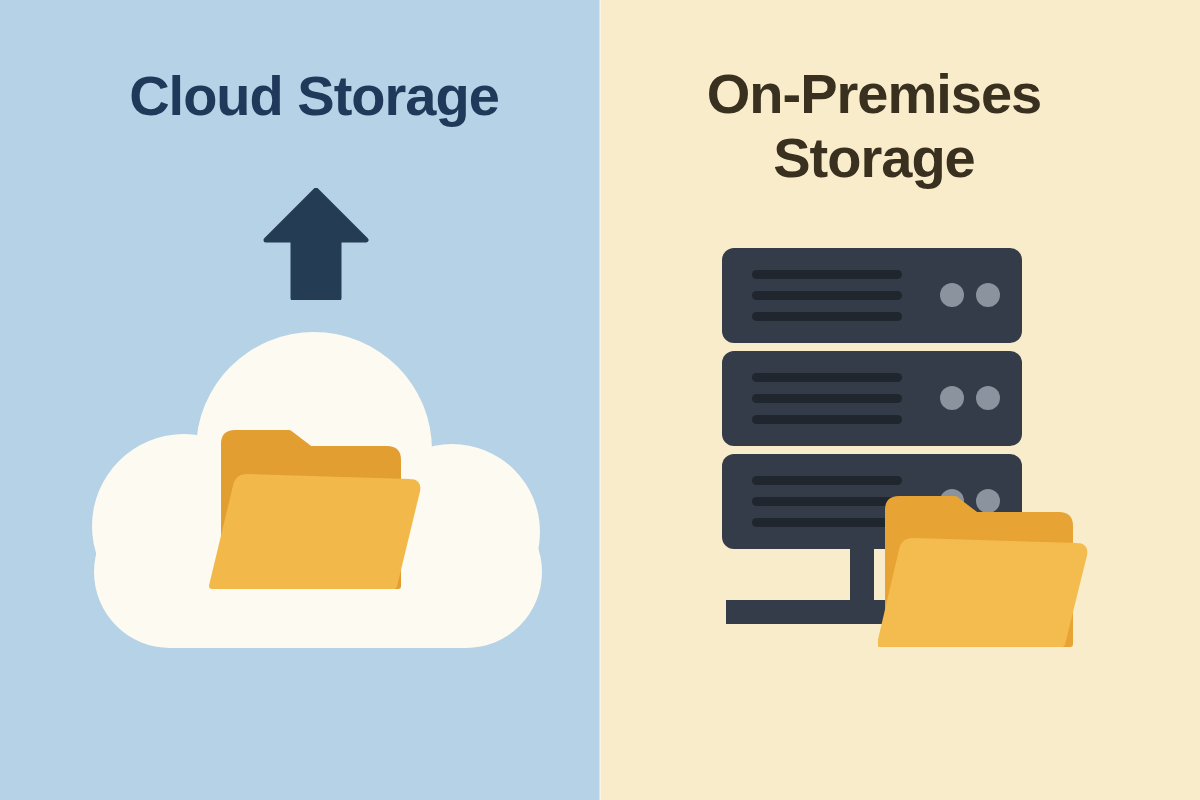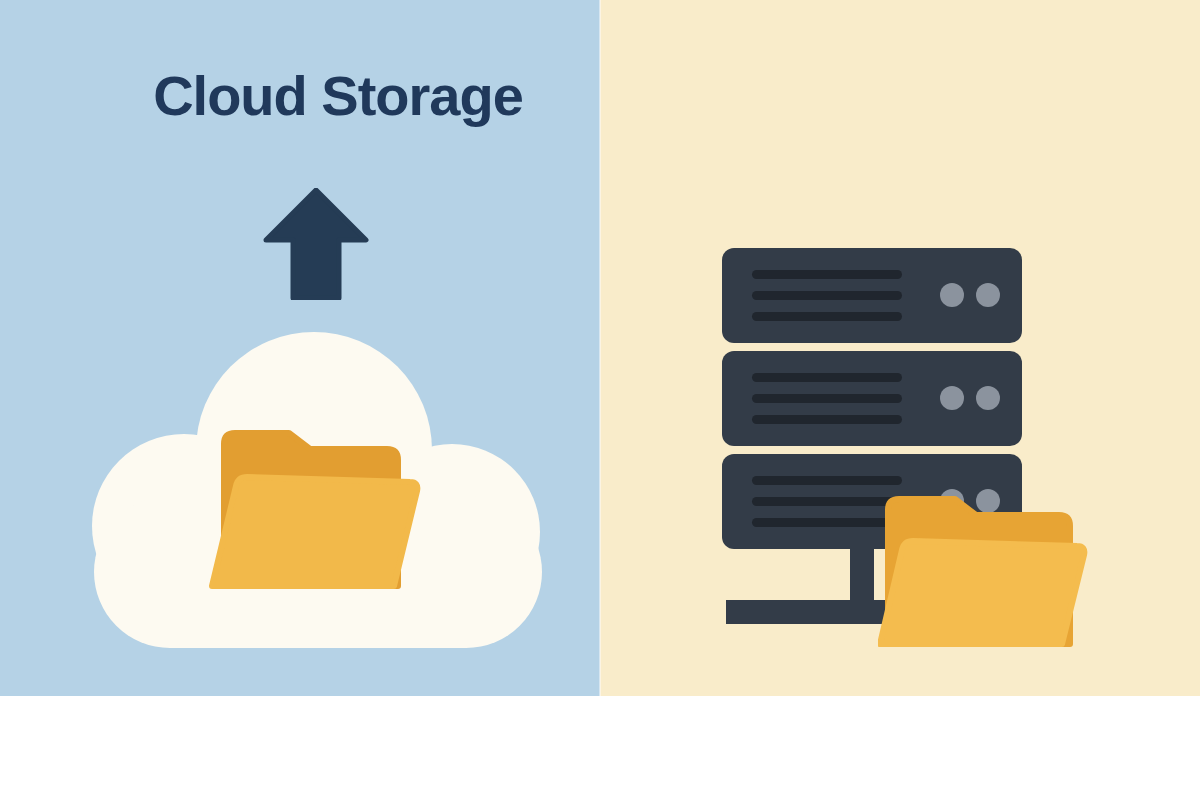--- a/index.html
+++ b/index.html
@@ -3,21 +3,21 @@
 <meta charset="utf-8">
 <style>
   html, body { margin: 0; padding: 0; background: #ffffff; }
   #canvas {
     position: relative;
     width: 1200px;
     height: 800px;
     overflow: hidden;
     font-family: "Liberation Sans", sans-serif;
   }
-  .panel { position: absolute; top: 0; height: 696px; width: 600px; padding-left: 16px; }
+  .panel { position: absolute; top: 0; height: 800px; width: 600px; }
   #left-panel  { left: 0;     background: var(--left-bg,  #b5d2e6); }
   #right-panel { left: 600px; background: var(--right-bg, #f9ecca); }
   #panel-divider {
     position: absolute; left: 599px; top: 0; width: 2px; height: 800px;
     background: rgba(255,255,255,0.45);
   }
   .title {
     position: absolute;
     margin: 0;
     width: 100%;
@@ -52,20 +52,21 @@
         <rect x="8" y="168" width="448" height="152" rx="76"></rect>
       </g>
       <g>
         <path d="M138,258 L138,116 Q138,105 149,105 L203,105 L224,121 L301,121 Q312,121 312,132 L312,258 Z" style="fill:var(--folder-back,#e29e31); stroke:var(--folder-back,#e29e31);" stroke-width="6" stroke-linejoin="round"></path>
         <path d="M126,258 L150,158 Q152,149 161,149 L324,154 Q333,154 331,163 L308,258 Z" style="fill:var(--folder-front,#f2b94a); stroke:var(--folder-front,#f2b94a);" stroke-width="6" stroke-linejoin="round"></path>
       </g>
     </svg>
   </section>
 
   <section id="right-panel" class="panel">
+    <h1 id="right-title" class="title">On-Premises Storage</h1>
 
     <svg class="abs" style="left:122px; top:248px;" width="305" height="400" viewBox="0 0 305 400" aria-hidden="true">
 
       <g style="fill:var(--network,#333c48);">
         <rect x="128" y="295" width="24" height="81"></rect>
         <rect x="4" y="352" width="160" height="24"></rect>
       </g>
 
       <g>
         <rect x="0" y="0" width="300" height="95" rx="12" style="fill:var(--server-body,#333c48);"></rect>

